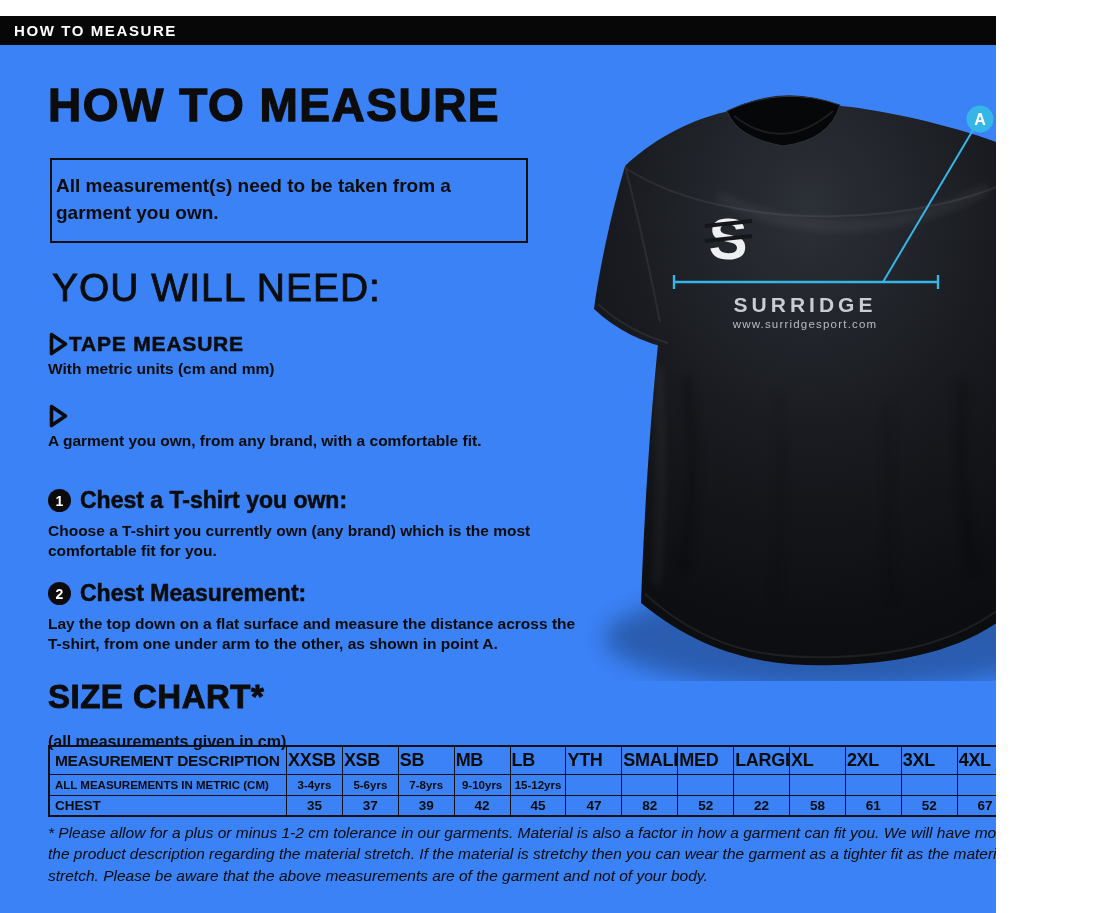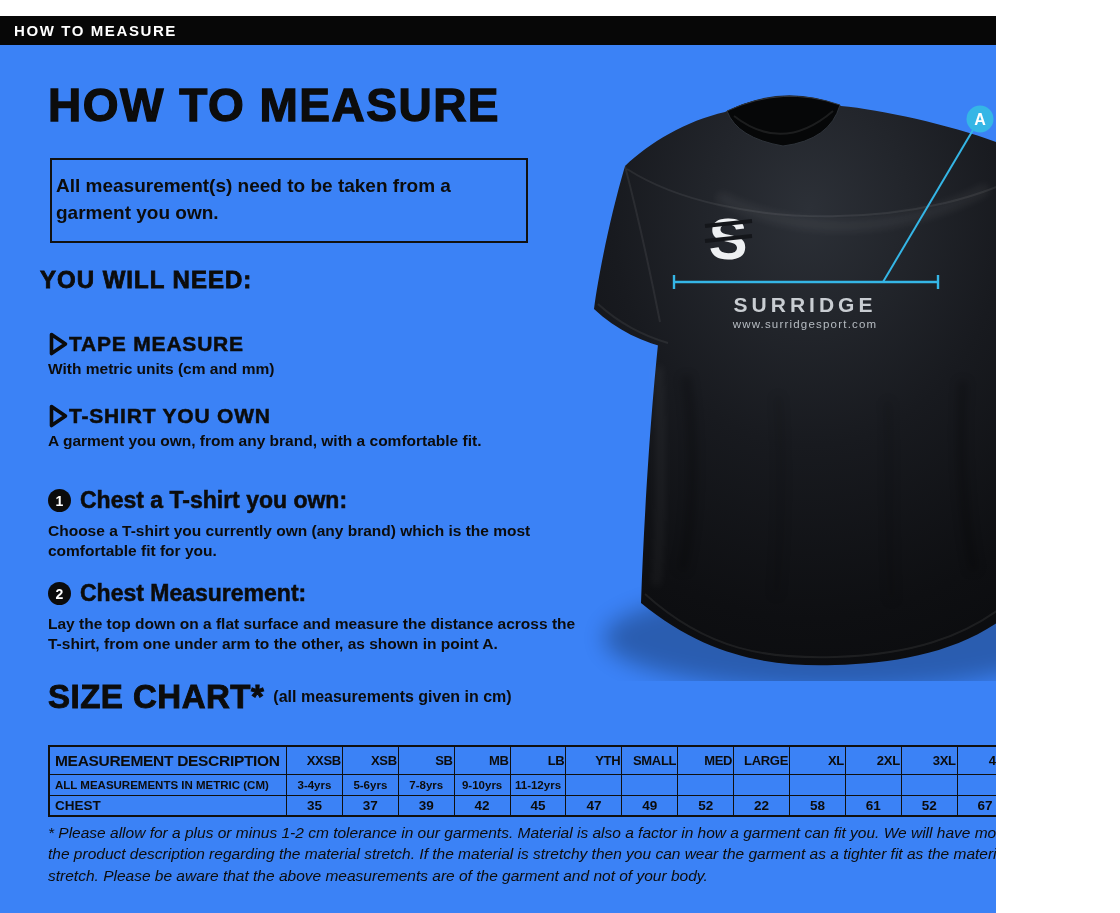--- a/index.html
+++ b/index.html
@@ -21,52 +21,52 @@
   .main-title {
     position:absolute; left:48px; top:62px; margin:0; font-size:46px; font-weight:bold;
     letter-spacing:1.5px; -webkit-text-stroke:1.3px #0c0c0c; white-space:nowrap;
   }
   .notice-box {
     position:absolute; left:50px; top:142px; width:478px; box-sizing:border-box;
     border:2px solid #111; padding:13px 16px 14px 4px;
     font-size:19px; font-weight:bold; line-height:1.42;
   }
   .ywn-heading {
-    position:absolute; left:40px; top:250px; font-size:24px; font-weight:bold;
+    position:absolute; left:52px; top:250px; font-size:39px; font-weight:normal;
     letter-spacing:1px; -webkit-text-stroke:0.8px #0c0c0c; white-space:nowrap;
   }
   .need-item { position:absolute; left:48px; }
   .need-1 { top:315px; } .need-2 { top:387px; }
   .need-head { display:flex; align-items:center; gap:0; }
   .need-title { font-size:21px; font-weight:bold; letter-spacing:0.8px; -webkit-text-stroke:0.5px #0c0c0c; white-space:nowrap; }
   .need-desc { font-size:15.5px; font-weight:bold; margin-top:3px; white-space:nowrap; }
 
   .step { position:absolute; left:48px; width:535px; }
   .step-1 { top:471px; } .step-2 { top:564px; }
   .step-head { display:flex; align-items:center; gap:9px; }
   .step-num {
     width:23px; height:23px; border-radius:50%; background:#0b0b0b; color:#fff;
     font-size:14px; font-weight:bold; display:flex; align-items:center; justify-content:center; flex:0 0 23px;
   }
   .step-title { font-size:23px; font-weight:bold; -webkit-text-stroke:0.5px #0c0c0c; white-space:nowrap; }
   .step-desc { margin-top:7px; font-size:15.5px; font-weight:bold; line-height:1.3; }
 
-  .sc-heading { position:absolute; left:48px; top:662px; display:flex; align-items:center; gap:9px; }
+  .sc-heading { position:absolute; left:48px; top:662px; display:flex; align-items:flex-start; gap:17px;flex-direction:column; }
   .sc-title { font-size:33px; font-weight:bold; letter-spacing:0.5px; -webkit-text-stroke:0.9px #0c0c0c; white-space:nowrap; }
   .sc-sub { font-size:16px; font-weight:bold; white-space:nowrap; }
 
   
   #size-table {
     position:absolute; left:48px; top:729px; width:1022px;
     border-collapse:collapse; table-layout:fixed; border:2.5px solid #101010;
   }
   #size-table th, #size-table td { border:1.6px solid #101010; overflow:hidden; }
   #size-table th {
-    height:27px; font-size:13px; font-weight:bold; letter-spacing:-0.3px;
-    text-align:right; padding:0 1px; white-space:nowrap;
+    height:27px; font-size:18px; font-weight:bold; letter-spacing:-0.3px;
+    text-align:left; padding:0 1px; white-space:nowrap;
   }
   #size-table th.desc-col { width:230px; text-align:left; padding-left:5px; font-size:15.5px; }
   #size-table td { font-weight:bold; text-align:center; white-space:nowrap; padding:0 1px; }
   #size-table td.row-label { text-align:left; padding-left:5px; }
   #size-table tr.r0 td { height:20px; font-size:11.5px; }
   #size-table tr.r1 td { height:19px; font-size:13.5px; }
 
   .disclaimer {
     position:absolute; left:48px; top:806px; width:1040px;
     font-size:15.5px; font-weight:normal; font-style:italic; line-height:1.38;
@@ -104,21 +104,20 @@
       <span class="need-title">TAPE MEASURE</span>
     </div>
     <div class="need-desc">With metric units (cm and mm)</div>
   </div>
 
   <div class="need-item need-2">
     <div class="need-head">
       <svg width="21" height="26" viewBox="0 0 21 26">
         <path d="M3.5,3.5 L17.5,13 L3.5,22.5 Z" fill="none" stroke="#0b0b0b" stroke-width="3.6" stroke-linejoin="round"></path>
       </svg>
-      <span class="need-title">T-SHIRT YOU OWN</span>
     </div>
     <div class="need-desc">A garment you own, from any brand, with a comfortable fit.</div>
   </div>
 
   <div class="step step-1">
     <div class="step-head">
       <span class="step-num">1</span>
       <span class="step-title">Chest a T-shirt you own:</span>
     </div>
     <div class="step-desc">Choose a T-shirt you currently own (any brand) which is the most comfortable fit for you.</div>
@@ -157,40 +156,40 @@
           <th>5XL</th>
         </tr>
       </thead>
     <tbody>
         <tr class="r0">
           <td class="row-label">ALL MEASUREMENTS IN METRIC (CM)</td>
           <td>3-4yrs</td>
           <td>5-6yrs</td>
           <td>7-8yrs</td>
           <td>9-10yrs</td>
-          <td>11-12yrs</td>
+          <td>15-12yrs</td>
           <td></td>
           <td></td>
           <td></td>
           <td></td>
           <td></td>
           <td></td>
           <td></td>
           <td></td>
           <td></td>
         </tr>
         <tr class="r1">
           <td class="row-label">CHEST</td>
           <td>35</td>
           <td>37</td>
           <td>39</td>
           <td>42</td>
           <td>45</td>
           <td>47</td>
-          <td>49</td>
+          <td>82</td>
           <td>52</td>
           <td>22</td>
           <td>58</td>
           <td>61</td>
           <td>52</td>
           <td>67</td>
           <td>60</td>
         </tr>
       </tbody>
   </table>

